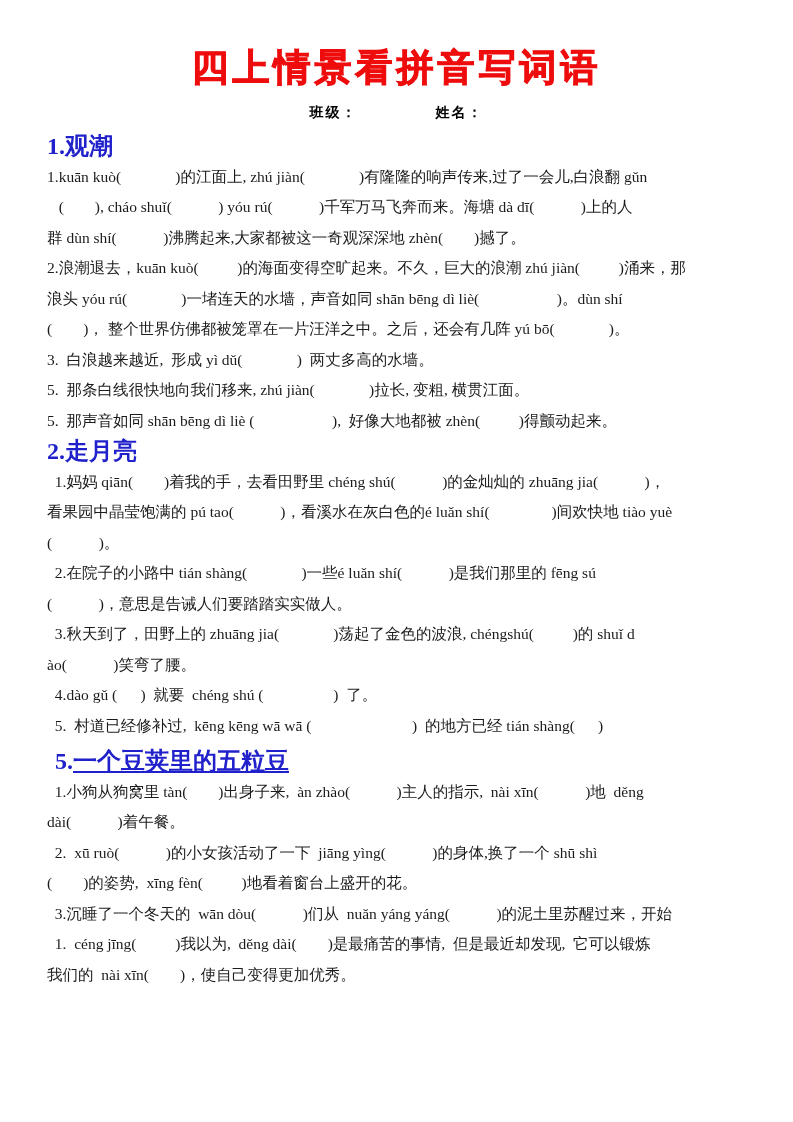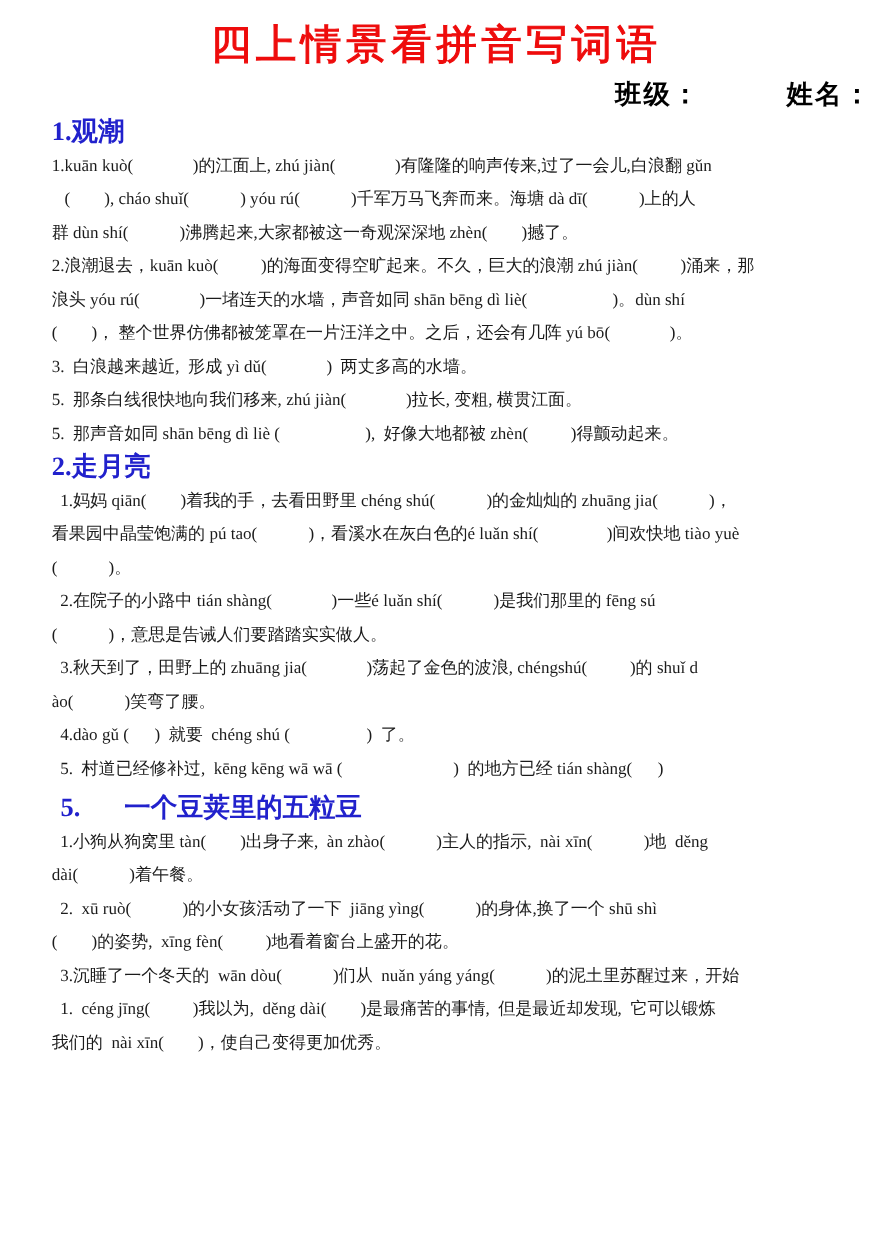--- a/index.html
+++ b/index.html
@@ -6,31 +6,31 @@
   body{
     width:793px;height:1122px;overflow:hidden;
     font-family:"Liberation Serif","DejaVu Serif",serif;
     color:#1b1b1b;
   }
   .page{width:793px;height:1122px;background:#fff;}
   .title{
     text-align:center;
     color:#ee0c0c;
     font-size:37px;
-    font-weight:normal;
+    font-weight:bold;
     letter-spacing:4px;
     margin:0;
-    padding-top:18px;
+    padding-top:44px;
     line-height:46px;
     font-family:"DejaVu Serif","Liberation Serif",serif;
     -webkit-text-stroke:1px #ee0c0c;
   }
   .subtitle{
-    text-align:right;
-    font-size:24px;
+    text-align:center;
+    font-size:14px;
     font-weight:bold;
     letter-spacing:2px;
     margin-top:9px;
     line-height:28px;
     color:#000;
   }
   .subtitle .spacer{display:inline-block;width:78px;}
   .content{
     margin:4px 36px 0 47px;
     font-size:15.5px;
@@ -38,21 +38,21 @@
   }
   .line{white-space:pre;height:30.5px;overflow:hidden;}
   .heading{
     color:#2121cc;
     font-size:24px;
     font-weight:bold;
     line-height:30.5px;
     white-space:pre;
   }
   .heading-3{margin-top:5px;text-indent:8px;}
-  .u{margin-left:40px;}
+  .u{text-decoration:underline;}
 </style>
 </head>
 <body>
 
 <div class="page">
 
   <h1 class="title">四上情景看拼音写词语</h1>
 
   <div class="subtitle">
     <span>班级：</span><span class="spacer"></span><span>姓名：</span>

